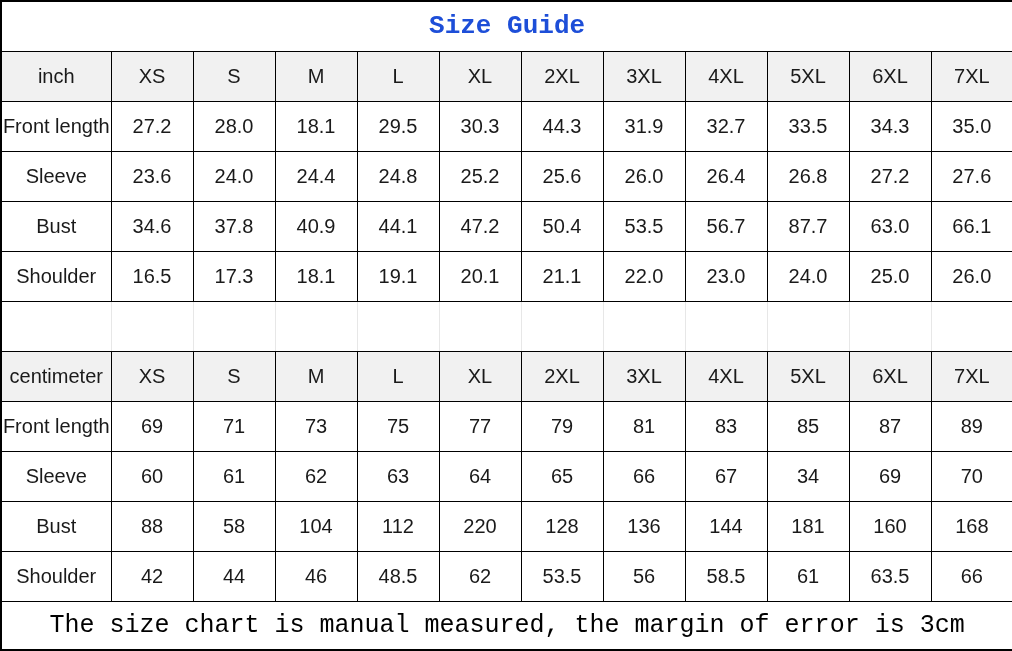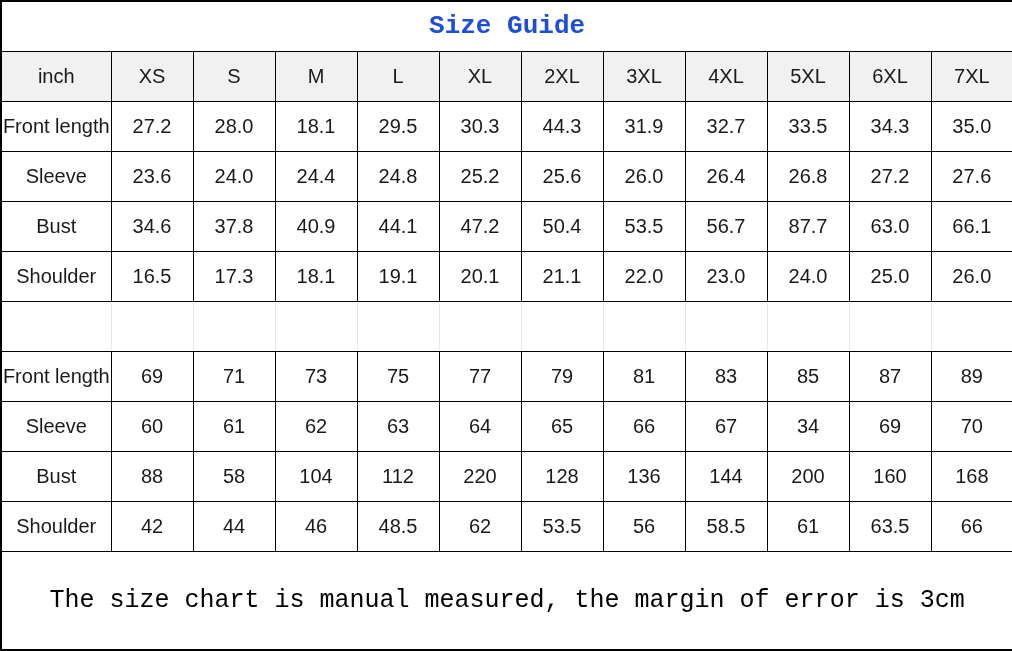--- a/index.html
+++ b/index.html
@@ -138,20 +138,34 @@
         <td class="spacer"></td>
         <td class="spacer"></td>
         <td class="spacer"></td>
         <td class="spacer"></td>
         <td class="spacer"></td>
         <td class="spacer"></td>
         <td class="spacer"></td>
         <td class="spacer"></td>
       </tr>
       <tr>
+        <td class="head">centimeter</td>
+        <td class="head">XS</td>
+        <td class="head">S</td>
+        <td class="head">M</td>
+        <td class="head">L</td>
+        <td class="head">XL</td>
+        <td class="head">2XL</td>
+        <td class="head">3XL</td>
+        <td class="head">4XL</td>
+        <td class="head">5XL</td>
+        <td class="head">6XL</td>
+        <td class="head">7XL</td>
+      </tr>
+      <tr>
         <td>Front length</td>
         <td>69</td>
         <td>71</td>
         <td>73</td>
         <td>75</td>
         <td>77</td>
         <td>79</td>
         <td>81</td>
         <td>83</td>
         <td>85</td>
@@ -175,21 +189,21 @@
       <tr>
         <td>Bust</td>
         <td>88</td>
         <td>58</td>
         <td>104</td>
         <td>112</td>
         <td>220</td>
         <td>128</td>
         <td>136</td>
         <td>144</td>
-        <td>200</td>
+        <td>181</td>
         <td>160</td>
         <td>168</td>
       </tr>
       <tr>
         <td>Shoulder</td>
         <td>42</td>
         <td>44</td>
         <td>46</td>
         <td>48.5</td>
         <td>62</td>

